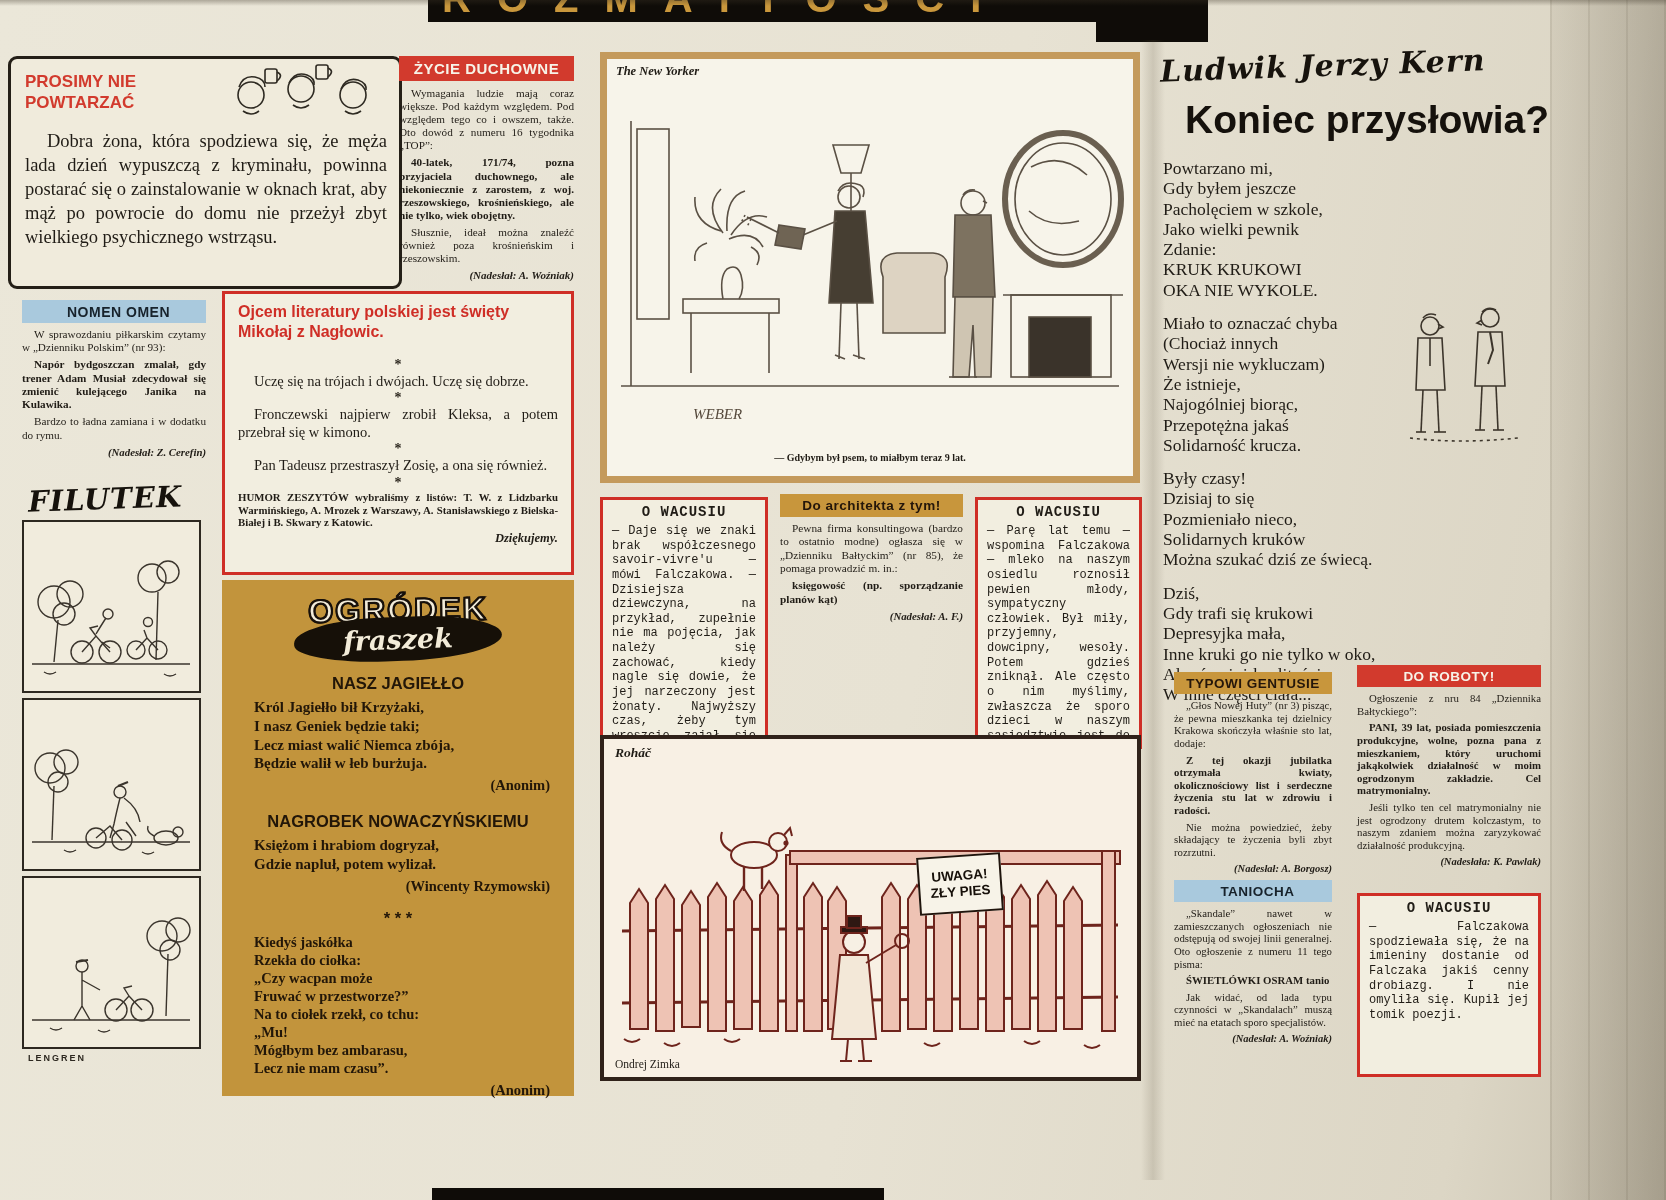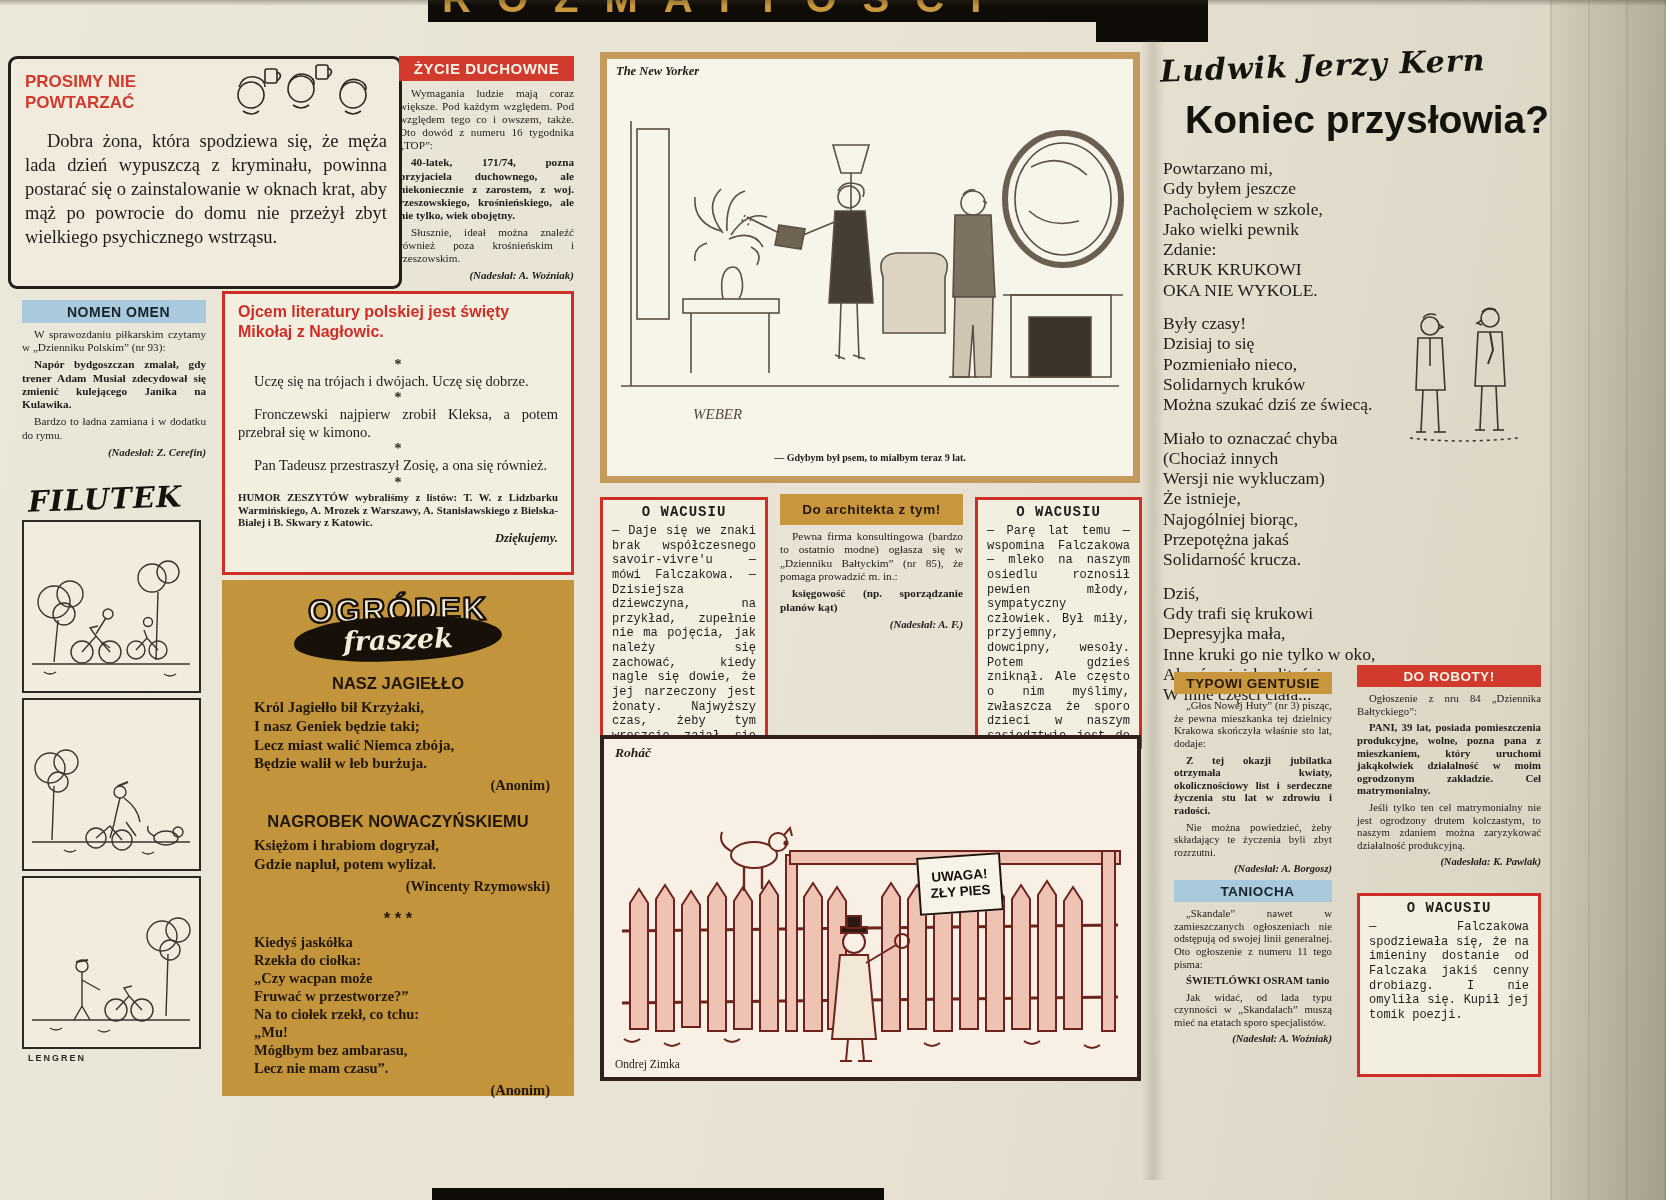--- a/index.html
+++ b/index.html
@@ -63,21 +63,21 @@
   .poem-title{text-align:center;font:900 16.5px "Liberation Sans",sans-serif;margin:13px 0 5px;}
   .poem-lines{font-weight:bold;font-size:15px;line-height:1.25;margin-left:14px;}
   .poem-author{text-align:right;font-weight:bold;font-size:14.5px;margin:4px 6px 0 0;}
   
   .wacus{border:3px solid #cf2e26;background:#f2eee0;box-sizing:border-box;padding:4px 9px;font-family:Liberation Mono, monospace;}
   .wacus .wtitle{text-align:center;font-weight:bold;font-size:14px;letter-spacing:1px;margin-bottom:4px;}
   .wacus .wbody{font-size:12px;line-height:1.22;text-align:justify;}
   #wacus1{left:600px;top:497px;width:168px;height:252px;}
   #wacus2{left:975px;top:497px;width:167px;height:252px;}
   #architekt{left:780px;top:494px;width:183px;}
-  #architekt .hdr{height:31px;font-size:13.5px;text-align:right;}
+  #architekt .hdr{height:23px;font-size:13.5px;text-align:right;}
   #architekt .body{margin-top:5px;font-size:11.3px;line-height:1.18;}
   
   #zimka-box{left:600px;top:735px;width:541px;height:346px;border:4px solid #30221a;background:#f8f0e4;box-sizing:border-box;}
   #zimka-label{position:absolute;left:11px;top:6px;font:bold italic 13.5px "Liberation Serif",serif;}
   #zimka-sig{position:absolute;left:11px;bottom:7px;font-size:11.5px;}
   #zimka-sign{position:absolute;left:314px;top:116px;width:80px;height:54px;background:#f7f3e8;border:2.5px solid #1f140c;transform:rotate(-4deg);display:flex;flex-direction:column;align-items:center;justify-content:center;font:bold 13.5px/1.2 "Liberation Sans",sans-serif;color:#17100a;}
   
   .rcol .hdr{height:22px;font-size:13.5px;}
   .rcol .body{margin-top:5px;font-size:10.8px;line-height:1.17;}
   #gentusie{left:1174px;top:672px;width:158px;}
@@ -192,34 +192,34 @@
     <div class="stanza">
         <div>Powtarzano mi,</div>
         <div>Gdy byłem jeszcze</div>
         <div>Pacholęciem w szkole,</div>
         <div>Jako wielki pewnik</div>
         <div>Zdanie:</div>
         <div>KRUK KRUKOWI</div>
         <div>OKA NIE WYKOLE.</div>
       </div>
     <div class="stanza">
-        <div>Były czasy!</div>
-        <div>Dzisiaj to się</div>
-        <div>Pozmieniało nieco,</div>
-        <div>Solidarnych kruków</div>
-        <div>Można szukać dziś ze świecą.</div>
-      </div>
-    <div class="stanza">
         <div>Miało to oznaczać chyba</div>
         <div>(Chociaż innych</div>
         <div>Wersji nie wykluczam)</div>
         <div>Że istnieje,</div>
         <div>Najogólniej biorąc,</div>
         <div>Przepotężna jakaś</div>
         <div>Solidarność krucza.</div>
+      </div>
+    <div class="stanza">
+        <div>Były czasy!</div>
+        <div>Dzisiaj to się</div>
+        <div>Pozmieniało nieco,</div>
+        <div>Solidarnych kruków</div>
+        <div>Można szukać dziś ze świecą.</div>
       </div>
     <div class="stanza">
         <div>Dziś,</div>
         <div>Gdy trafi się krukowi</div>
         <div>Depresyjka mała,</div>
         <div>Inne kruki go nie tylko w oko,</div>
         <div>Ale również bezlitośnie</div>
         <div>W inne części ciała...</div>
       </div>
   </div>

